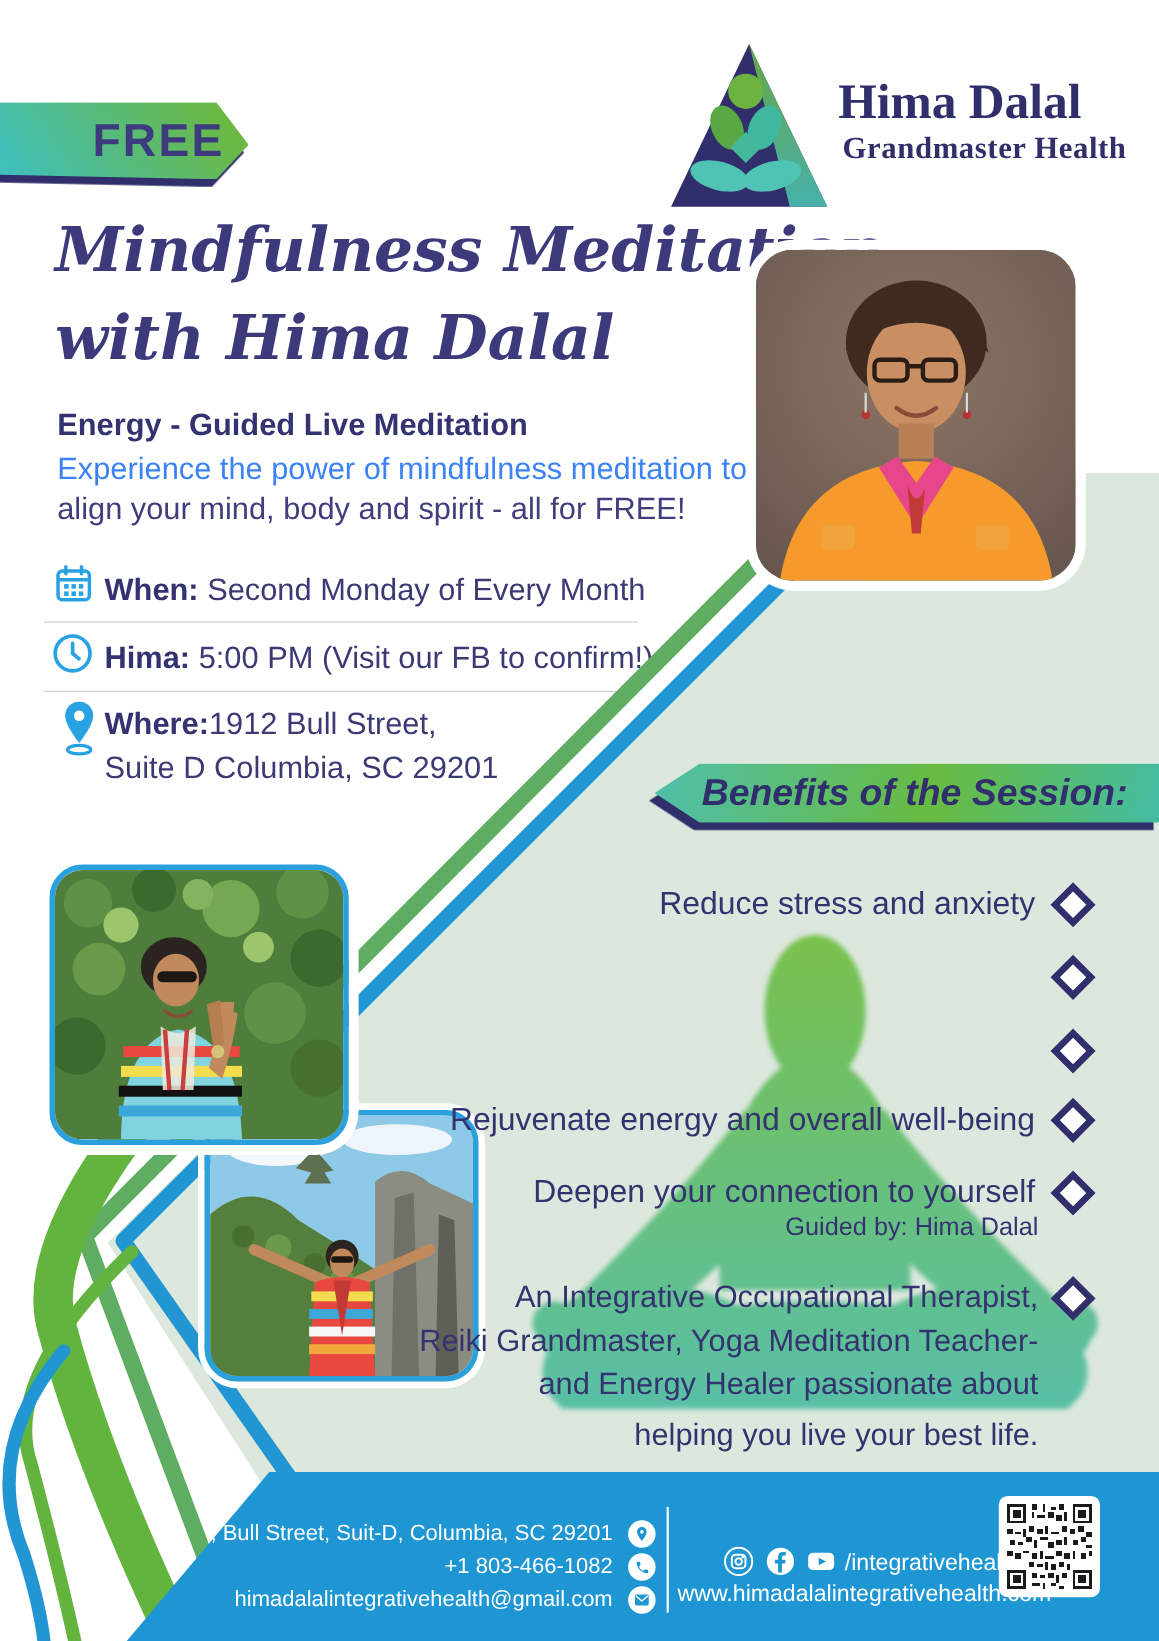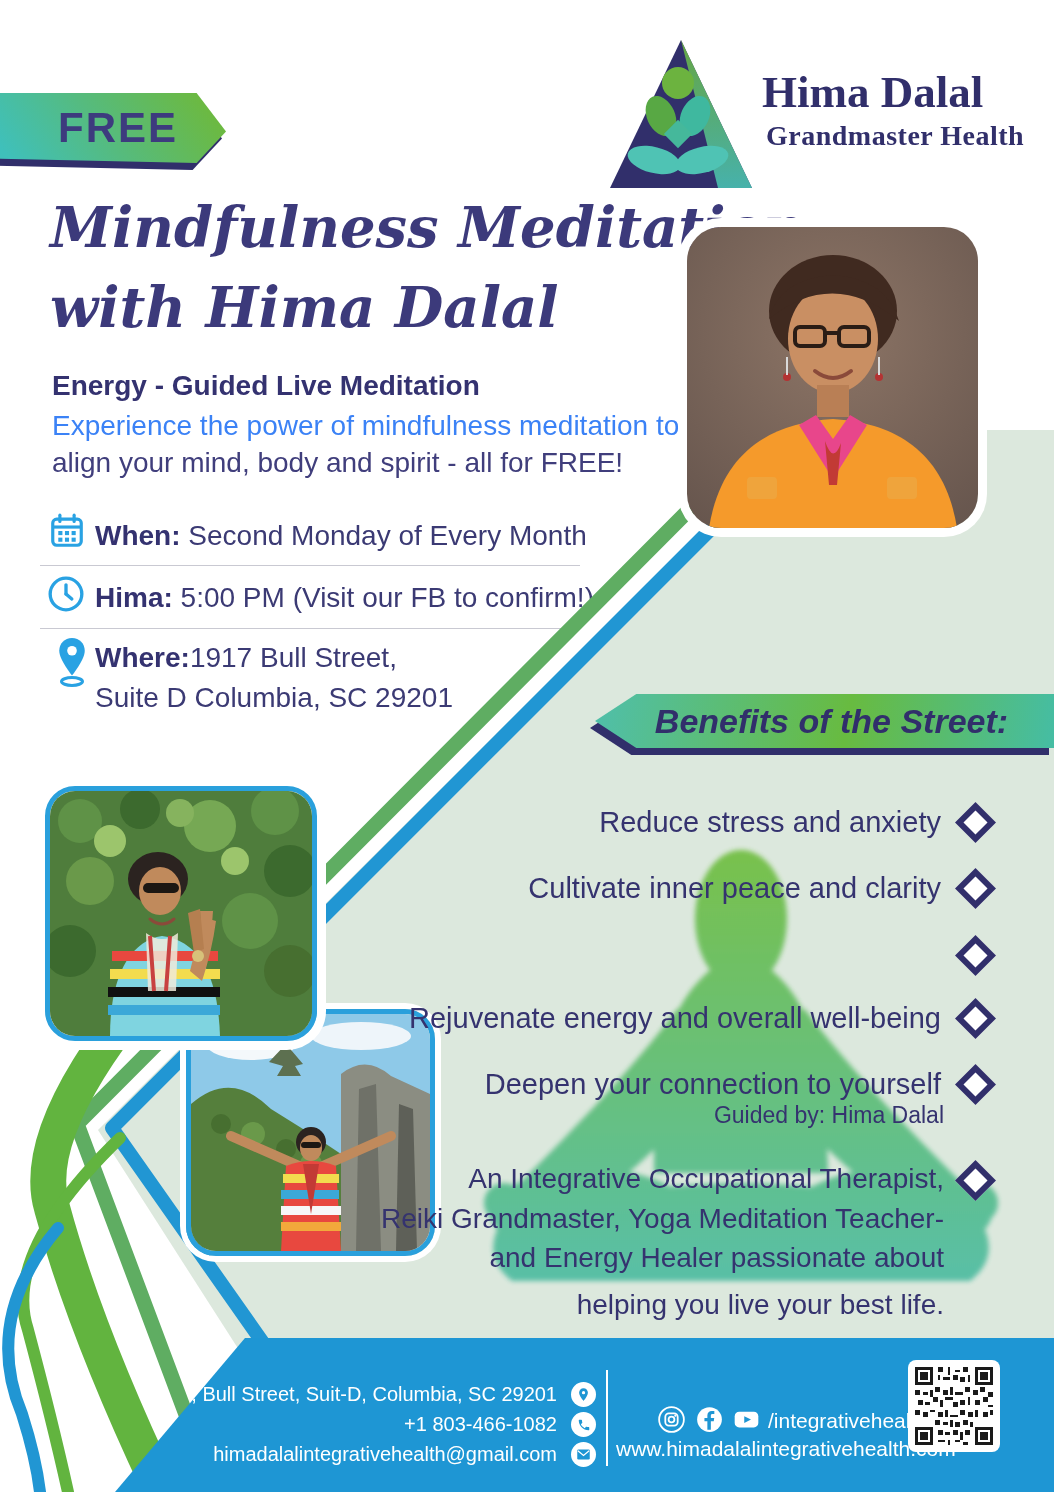--- a/index.html
+++ b/index.html
@@ -10,21 +10,21 @@
   }
   .abs{position:absolute;}
 
   
   #free-wrap{left:0; top:93px; filter:drop-shadow(-4px 7px 0 #312f6b);}
   #free-banner{
     width:226px; height:70px; line-height:70px;
     background:linear-gradient(235deg,#6db93e 8%,#55bb7f 55%,#3fc0bb 96%);
     clip-path:polygon(0 0,87% 0,100% 55%,87% 100%,0 94%);
     color:#3d3b7e; font-size:42px; font-weight:bold; letter-spacing:2px;
-    padding-left:58px; box-sizing:border-box;
+    padding-left:84px; box-sizing:border-box;
   }
 
   
   #logo-mark{left:606px; top:36px;}
   #logo-brand{left:762px; top:66px; font-family:"Liberation Serif",serif;
     font-size:45px; font-weight:bold; color:#312f6b;}
   #logo-tagline{left:766px; top:120px; font-family:"Liberation Serif",serif;
     font-size:28px; font-weight:600; color:#312f6b; letter-spacing:.5px;}
 
   
@@ -201,21 +201,21 @@
     <span>5:00 PM (Visit our FB to confirm!)</span>
   </div>
   <div id="hr2" class="abs hr"></div>
 
   <svg id="icon-pin" class="abs" width="36" height="56" viewBox="0 0 24 36">
     <path d="M12,2 C7,2 3.5,5.8 3.5,10.5 C3.5,16.5 12,27 12,27 C12,27 20.5,16.5 20.5,10.5 C20.5,5.8 17,2 12,2 Z" fill="#29a2e3"></path>
     <circle cx="12" cy="10.5" r="3.2" fill="#ffffff"></circle>
     <path d="M5,31 a7,2.6 0 1 0 14,0 a7,2.6 0 1 0 -14,0" fill="none" stroke="#29a2e3" stroke-width="2"></path>
   </svg>
   <div id="where-text" class="abs detail-text">
-    <b>Where:</b><span>1917 Bull Street,</span>
+    <b>Where:</b><span>1912 Bull Street,</span>
   </div>
   <div id="where-text2" class="abs">Suite D Columbia, SC 29201</div>
 
   <div id="photo-portrait" class="abs photo">
     <svg width="291" height="301" viewBox="0 0 291 301">
       <defs>
         <radialGradient id="bgbrown" cx="0.5" cy="0.35" r="0.9">
           <stop offset="0" stop-color="#8d7566"></stop>
             <stop offset="1" stop-color="#61514a"></stop>
         </radialGradient>
@@ -297,29 +297,28 @@
       <path d="M100,145 L104,200 M120,145 L116,200" stroke="#c84040" stroke-width="4"></path>
       <path d="M140,180 Q150,140 152,126 L166,130 Q162,160 152,190 Z" fill="#c08a5c"></path>
       <path d="M90,180 Q82,145 150,118 L160,126 Q110,150 104,190 Z" fill="#c08a5c" opacity="0"></path>
       <path d="M150,120 L163,120 L160,160 L152,160 Z" fill="#c08a5c"></path>
       <path d="M138,122 L150,118 L154,158 L144,162 Z" fill="#b57f50"></path>
       <circle cx="148" cy="165" r="6" fill="#d7c27a"></circle>
     </svg>
   </div>
 
   <div id="ben-wrap" class="abs">
-    <div id="ben-banner">Benefits of the Street:</div>
+    <div id="ben-banner">Benefits of the Session:</div>
   </div>
 
   <div id="brow-1" class="abs brow">
     <span>Reduce stress and anxiety</span>
     <span class="diamond"></span>
   </div>
   <div id="brow-2" class="abs brow">
-    <span>Cultivate inner peace and clarity</span>
     <span class="diamond"></span>
   </div>
   <div id="brow-3" class="abs brow">
     <span class="diamond"></span>
   </div>
   <div id="brow-4" class="abs brow">
     <span>Rejuvenate energy and overall well-being</span>
     <span class="diamond"></span>
   </div>
   <div id="brow-5" class="abs brow">

